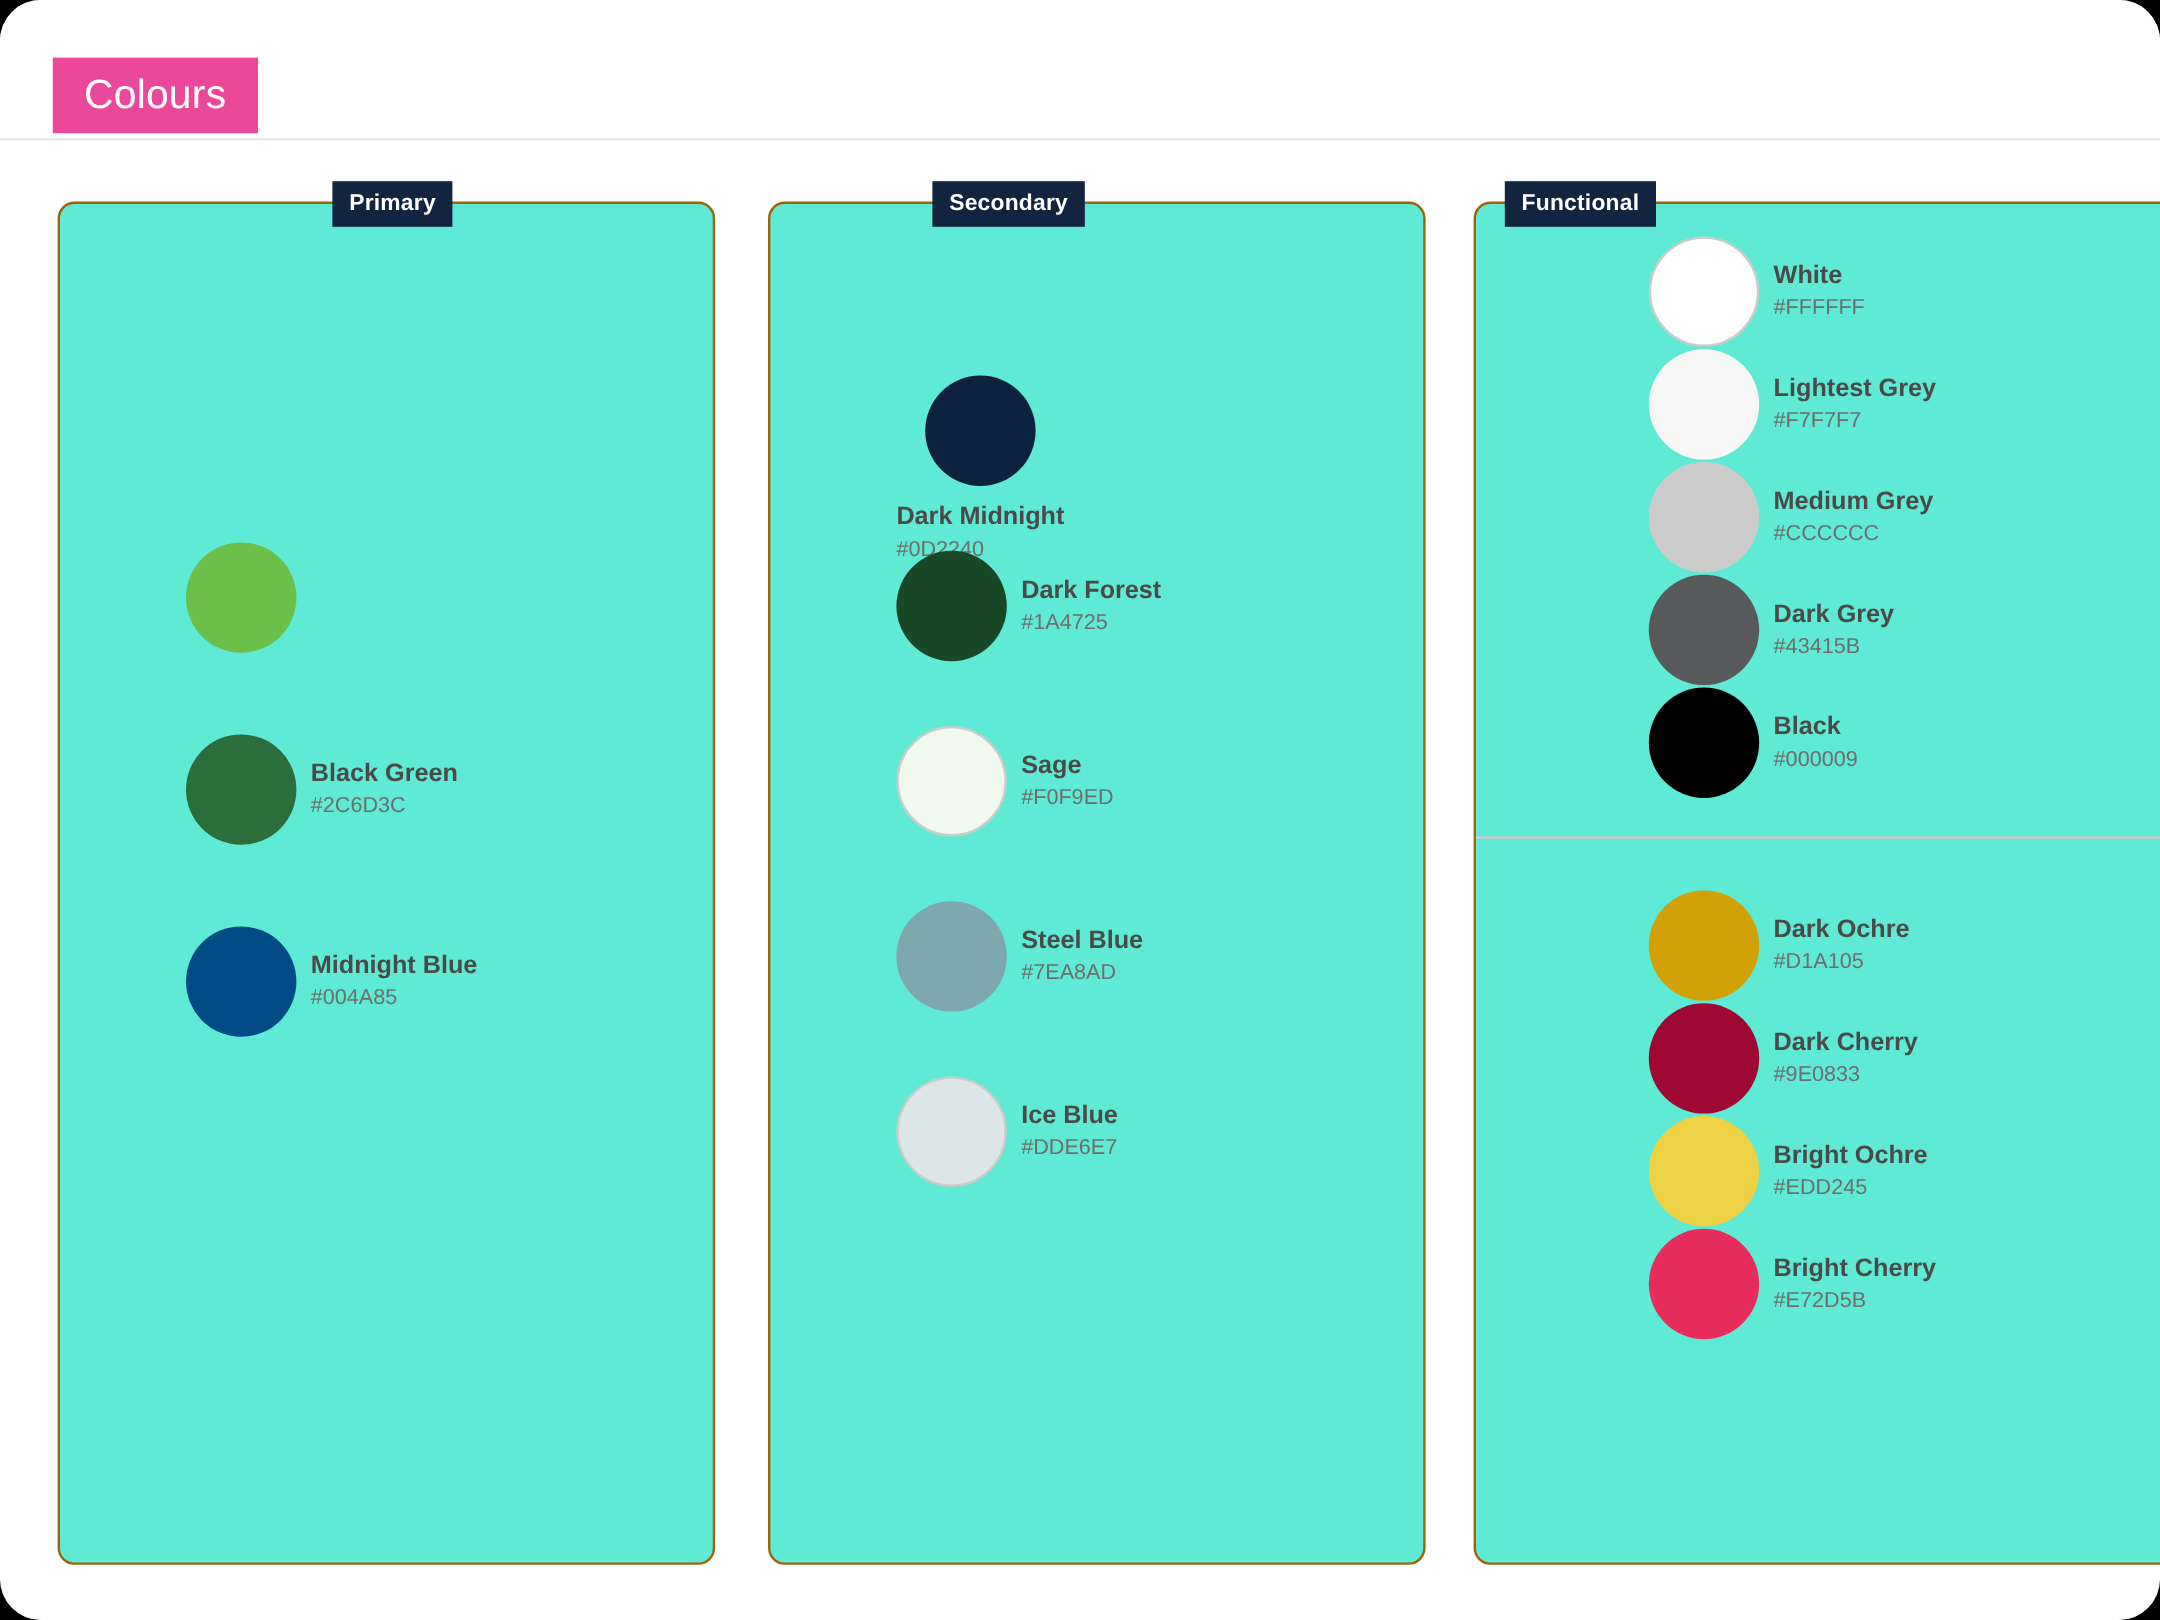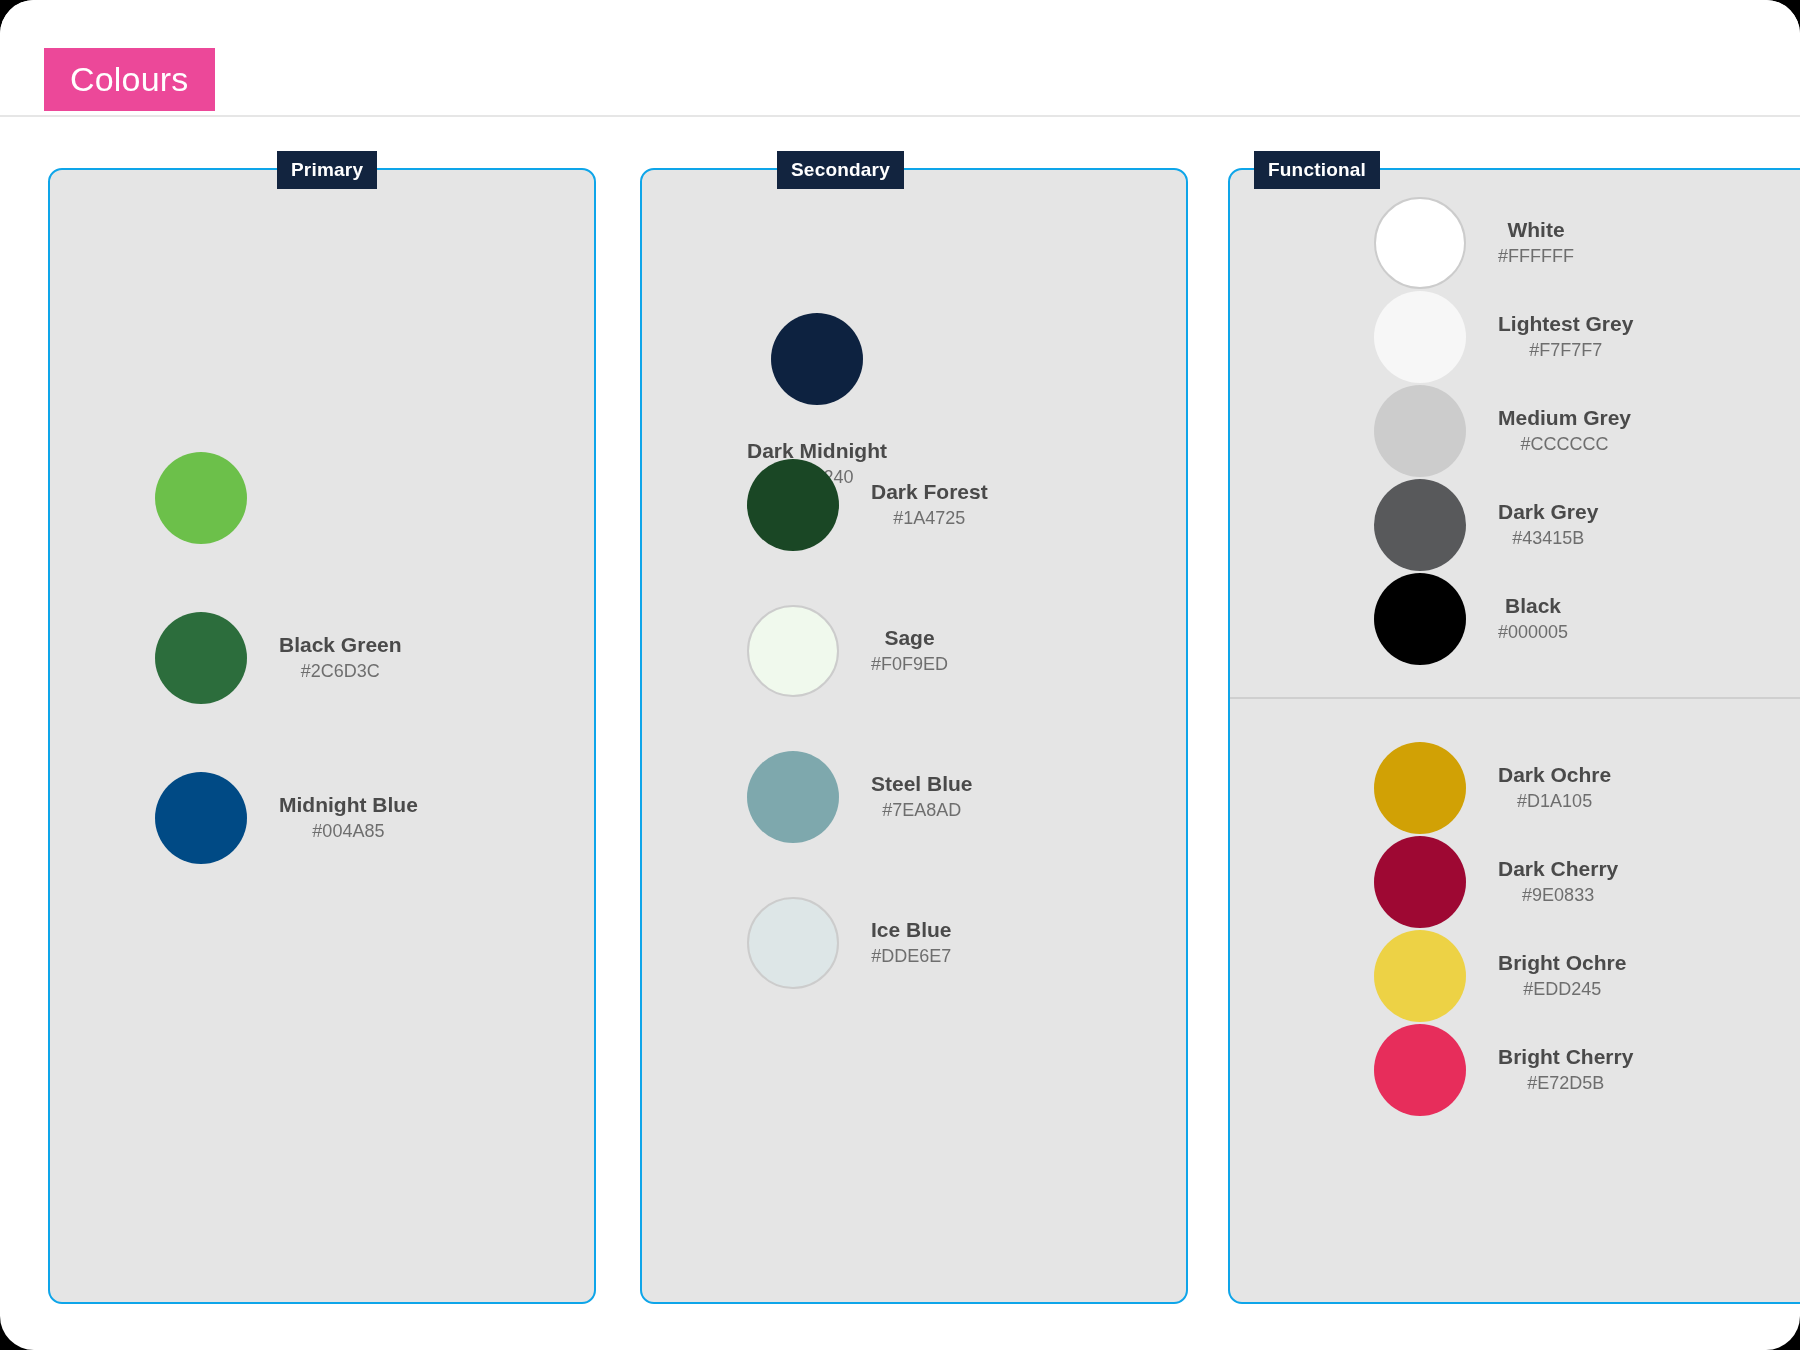--- a/index.html
+++ b/index.html
@@ -52,22 +52,22 @@
     position: absolute;
     left: 0;
     top: 117px;
     width: 1800px;
     height: 1233px;
   }
 
   .card {
     position: absolute;
     top: 51px;
-    background: #e5e5e5;
-    border: 2px solid #0ea5e9;
+    background: #5eead4;
+    border: 2px solid #a16207;
     border-radius: 14px;
   }
   .card.primary   { left: 48px;   width: 548px;  height: 1136px; }
   .card.secondary { left: 640px;  width: 548px;  height: 1136px; }
   .card.functional{ left: 1228px; width: 640px;  height: 1136px; }
 
   .card-tag {
     position: absolute;
     top: -19px;
     height: 38px;
@@ -88,23 +88,22 @@
   
   .swatch-list {
     position: absolute;
     left: 0;
     width: 100%;
   }
   .swatch {
     position: absolute;
     display: flex;
     align-items: center;
-    gap: 32px;
+    gap: 12px;
     height: 92px;
-    text-align: center;
   }
   .dot {
     width: 92px;
     height: 92px;
     border-radius: 50%;
     flex: 0 0 92px;
   }
   .dot.ring { border: 2px solid #cccccc; }
   .swatch-text { display: flex; flex-direction: column; justify-content: center; }
   .sw-name {
@@ -233,21 +232,21 @@
             <div class="dot" style="background: rgb(88, 89, 91);"></div>
             <div class="swatch-text">
               <div class="sw-name">Dark Grey</div>
               <div class="sw-hex">#43415B</div>
             </div>
           </div>
           <div class="swatch" style="left: 144px; top: 403px;">
             <div class="dot" style="background: rgb(0, 0, 0);"></div>
             <div class="swatch-text">
               <div class="sw-name">Black</div>
-              <div class="sw-hex">#000005</div>
+              <div class="sw-hex">#000009</div>
             </div>
           </div>
         </div>
       <div class="divider" id="functional-divider" style="top: 527px;"></div>
       <div class="swatch-list" id="list-functional-bottom">
           <div class="swatch" style="left: 144px; top: 572px;">
             <div class="dot" style="background: rgb(209, 161, 5);"></div>
             <div class="swatch-text">
               <div class="sw-name">Dark Ochre</div>
               <div class="sw-hex">#D1A105</div>

